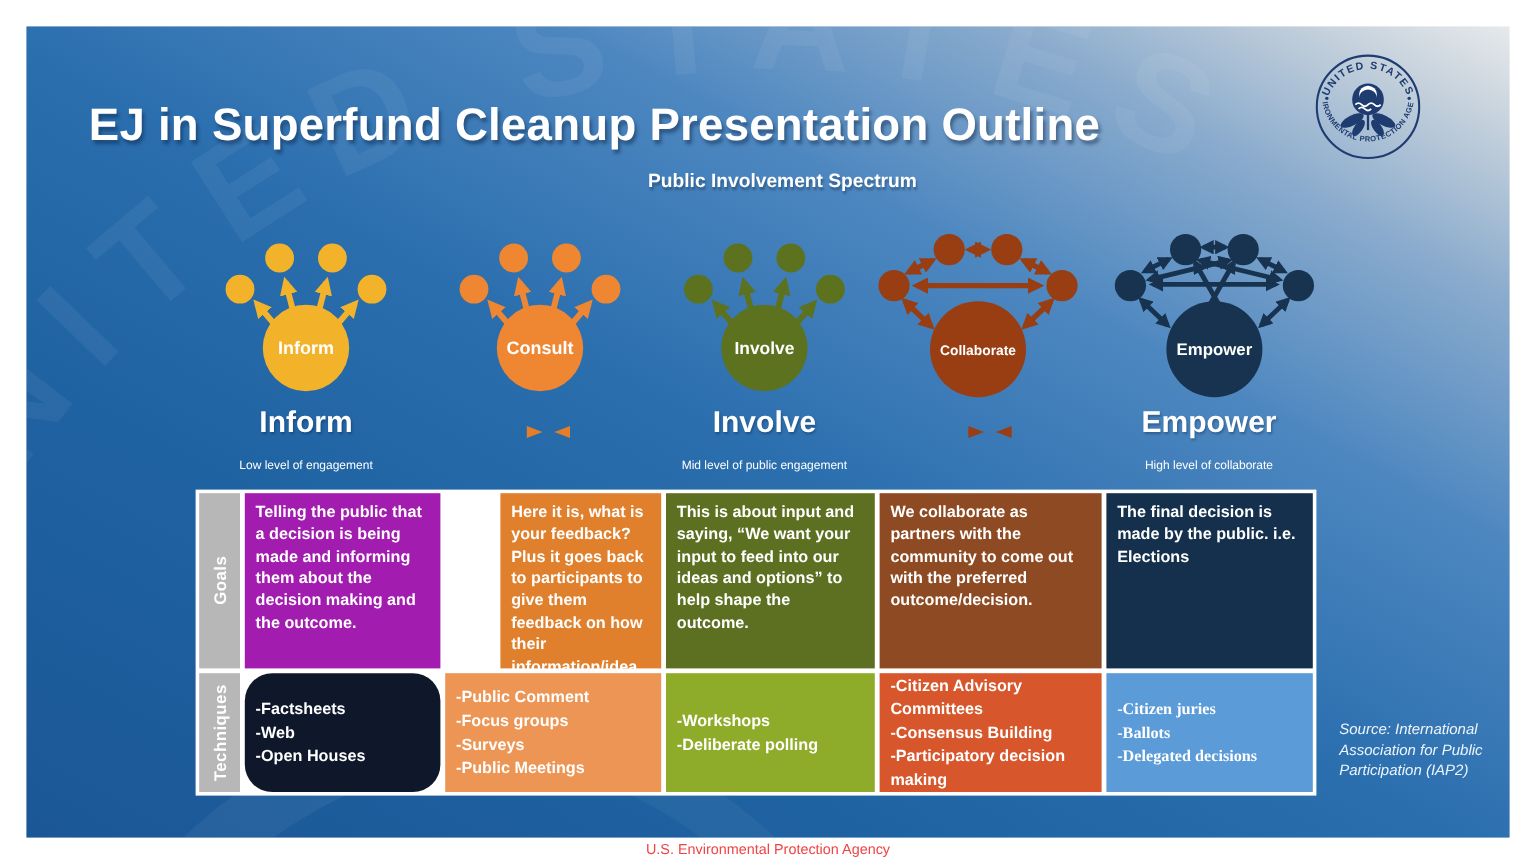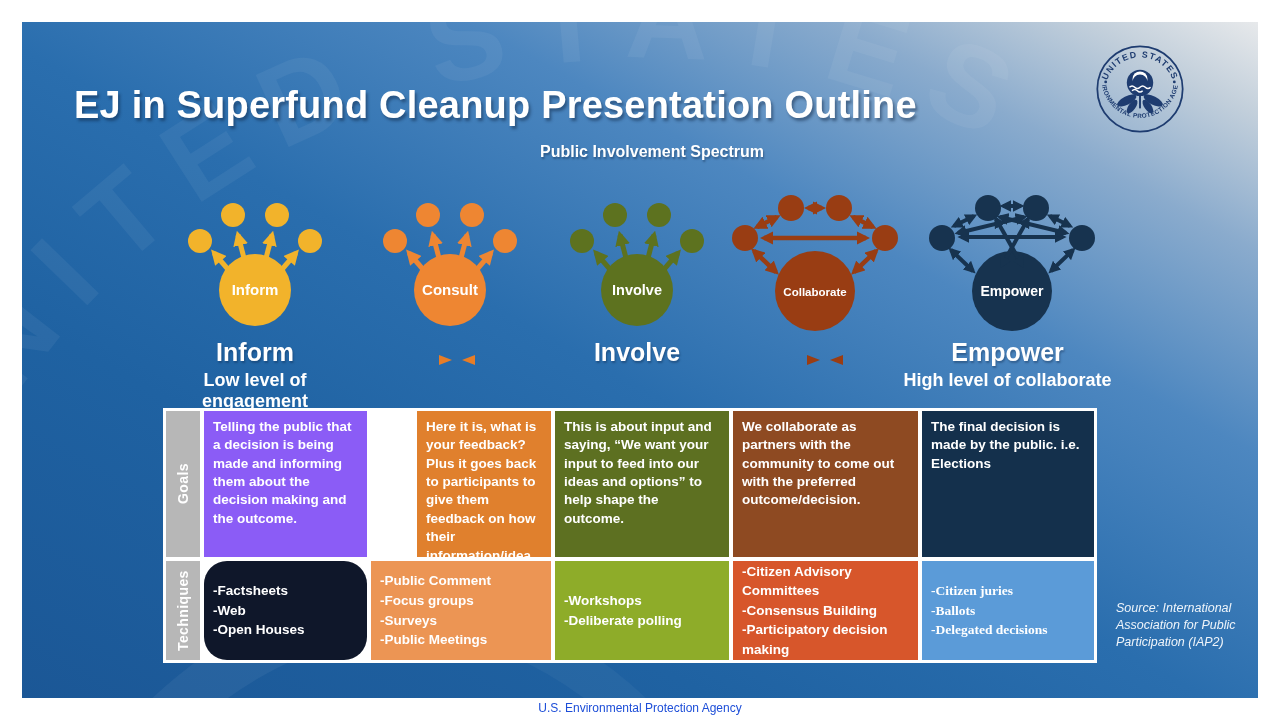--- a/index.html
+++ b/index.html
@@ -16,34 +16,34 @@
     color:#fff; text-shadow:1px 2px 2px rgba(10,30,60,.4); }
 
   .logo { position:absolute; left:1074px; top:23px; width:88px; height:88px; }
 
   .node { position:absolute; }
   .node text { font-weight:bold; fill:#fff; }
   svg text { font-family:"Liberation Sans","DejaVu Sans",sans-serif; }
 
   .level { position:absolute; top:316px; text-align:center; color:#fff; }
   .level h3 { font-size:25px; font-weight:bold; text-shadow:1px 2px 2px rgba(10,30,60,.35); }
-  .level p { font-size:18px; font-weight:bold; margin-top:3px; }
+  .level p { font-size:10px; font-weight:normal; margin-top:16px; }
   .lvl-arrows { position:absolute; top:331px; }
 
   .matrix { position:absolute; left:141px; top:386px; display:grid;
     grid-template-columns:34px 163px 180px 174px 185px 172px; grid-template-rows:146px 99px;
     gap:4px; padding:3px; background:#fff; }
   .rowhead { display:flex; align-items:center; justify-content:center; writing-mode:vertical-rl;
     transform:rotate(180deg); color:#fff; font-size:14px; font-weight:bold; letter-spacing:.4px; }
   .cell { color:#fff; font-size:13.5px; font-weight:bold; line-height:1.36; padding:7px 9px; }
   .cell.tech { white-space:pre-line; display:flex; flex-direction:column; justify-content:center; line-height:1.45; }
 
   .source { position:absolute; left:1094px; top:578px; width:146px; font-size:12.5px; font-style:italic;
     color:#eef4fa; line-height:1.35; }
-  .footer { position:absolute; left:0; top:701px; width:1280px; text-align:center; font-size:12px; color:#1d4ed8; }
+  .footer { position:absolute; left:0; top:701px; width:1280px; text-align:center; font-size:12px; color:#ef4444; }
 </style>
 </head>
 <body>
 
 <div class="slide">
 
   <svg class="wm" viewBox="0 0 1236 676">
     <defs>
         <path id="wmArc" d="M -60,470 A 760,760 0 0 1 1010,140"></path>
       </defs>
@@ -204,20 +204,21 @@
     </g>
     <text x="100" y="121" text-anchor="middle" font-size="14">Empower</text>
   </svg>
 
   <div class="level" style="left:133px;width:200px">
     <h3>Inform</h3>
     <p>Low level of engagement</p>
   </div>
   <div class="level" style="left:465px;width:300px">
     <h3>Involve</h3>
+    <p>Mid level of public engagement</p>
   </div>
   <div class="level" style="left:858px;width:255px">
     <h3>Empower</h3>
     <p>High level of collaborate</p>
   </div>
 
   <svg class="lvl-arrows" style="left:292px" width="286" height="14" viewBox="0 0 286 14">
     <defs>
       <linearGradient id="lgA1" x1="0" y1="0" x2="1" y2="0">
           <stop offset="0" stop-color="#ecb53a"></stop>
@@ -246,21 +247,21 @@
         </linearGradient>
     </defs>
     <line x1="2" y1="7" x2="118" y2="7" stroke="url(#lgB1)" stroke-width="3.2"></line>
     <polygon points="117,2 130,7 117,12" fill="#9a3d13"></polygon>
     <line x1="152" y1="7" x2="268" y2="7" stroke="url(#lgB2)" stroke-width="3.2"></line>
     <polygon points="153,2 140,7 153,12" fill="#9a3d13"></polygon>
   </svg>
 
   <div class="matrix">
     <div class="rowhead" style="background-color: rgb(183, 183, 183);">Goals</div>
-    <div class="cell" style="background-color: #8b5cf6;">Telling the public that a decision is being made and informing them about the decision making and the outcome.</div>
+    <div class="cell" style="background-color: #a21caf;">Telling the public that a decision is being made and informing them about the decision making and the outcome.</div>
     <div class="cell" style="background-color: rgb(224, 128, 45); margin-left: 46px;">Here it is, what is your feedback? Plus it goes back to participants to give them feedback on how their information/idea was implemented.</div>
     <div class="cell" style="background-color: rgb(93, 112, 33);">This is about input and saying, “We want your input to feed into our ideas and options” to help shape the outcome.</div>
     <div class="cell" style="background-color: rgb(142, 74, 34);">We collaborate as partners with the community to come out with the preferred outcome/decision.</div>
     <div class="cell" style="background-color: rgb(20, 48, 76);">The final decision is made by the public. i.e. Elections</div>
 
     <div class="rowhead" style="background-color: rgb(183, 183, 183);">Techniques</div>
     <div class="cell tech" style="background-color: #0f172a; border-radius: 23px;">-Factsheets
 -Web
 -Open Houses</div>
     <div class="cell tech" style="background-color: rgb(236, 149, 84);">-Public Comment

